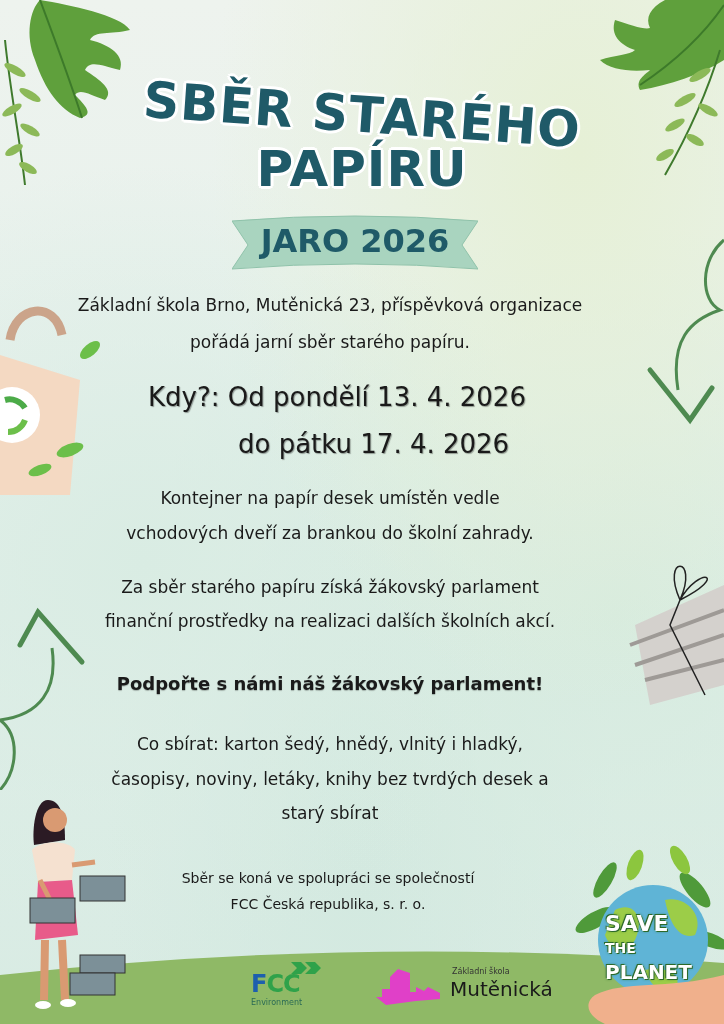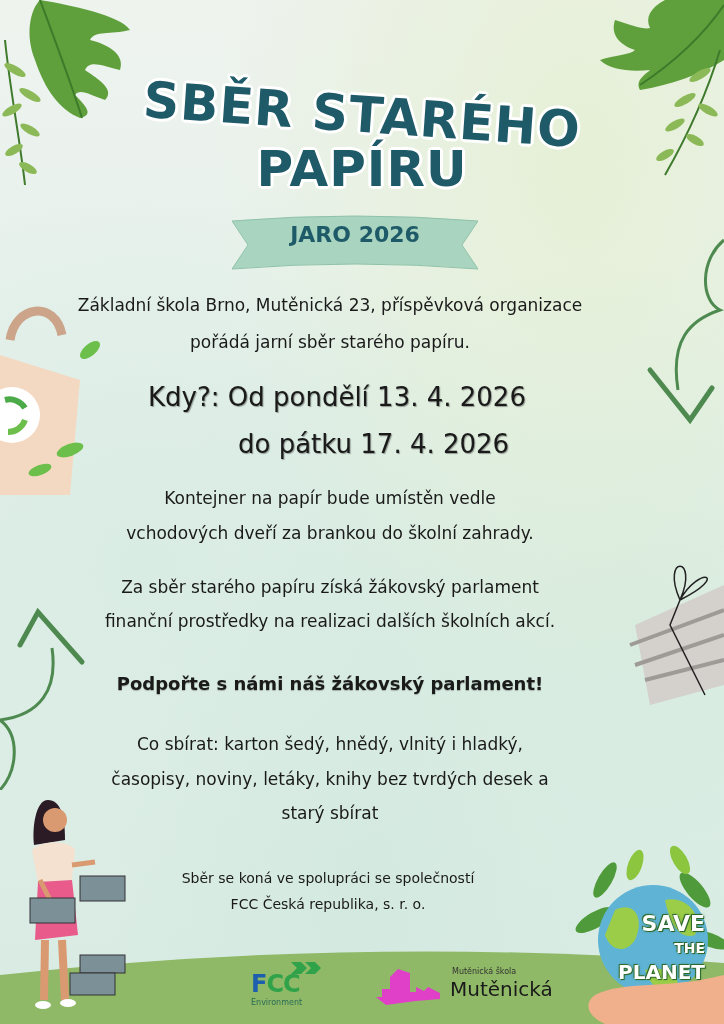--- a/index.html
+++ b/index.html
@@ -12,21 +12,21 @@
       radial-gradient(ellipse at 50% 85%, #d3e9e0 0%, rgba(211,233,224,0) 50%),
       linear-gradient(180deg,#eef3ee 0%,#e6f1ec 40%,#dcede6 80%,#d8ebe3 100%);
   }
   .abs{position:absolute;}
   .title{position:absolute;left:0;width:724px;text-align:center;font-family:"DejaVu Sans",sans-serif;font-weight:bold;color:#1f5a68;
     text-shadow:3px 0 0 #fff,-3px 0 0 #fff,0 3px 0 #fff,0 -3px 0 #fff,2px 2px 0 #fff,-2px -2px 0 #fff,2px -2px 0 #fff,-2px 2px 0 #fff;
     letter-spacing:1px;}
   .t1{top:86px;font-size:50px;transform:rotate(4deg);}
   .t2{top:140px;font-size:50px;}
   .ribbon{position:absolute;left:232px;top:213px;width:246px;height:62px;}
-  .ribbon-label{position:absolute;left:232px;top:222px;width:246px;text-align:center;font-size:22px;font-weight:bold;color:#1f5a68;}
+  .ribbon-label{position:absolute;left:232px;top:222px;width:246px;text-align:center;font-size:32px;font-weight:bold;color:#1f5a68;}
   .txt{position:absolute;left:0;width:660px;text-align:center;font-size:17px;line-height:33px;}
   .big{position:absolute;font-size:26px;line-height:38px;text-shadow:1px 1px 1px rgba(0,0,0,0.35);}
   .bold{font-weight:bold;}
   .small{font-size:14px;line-height:27px;}
   .ground{position:absolute;left:0;top:945px;width:724px;height:79px;}
 </style>
 </head>
 <body>
 
 <svg class="abs" style="left:0;top:0" width="140" height="190" viewBox="0 0 140 190">
@@ -91,21 +91,21 @@
   <path d="M10 90 L104 55 M15 110 L104 80 M25 125 L104 105" stroke="#9e9a96" stroke-width="4"></path>
   <path d="M60 45 C40 0,80 0,60 45 C80 10,110 20,60 45 L50 70 L85 140" stroke="#222" stroke-width="1.5" fill="none"></path>
 </svg>
 
 <div class="txt" style="top:289px">Základní škola Brno, Mutěnická 23, příspěvková organizace</div>
 <div class="txt" style="top:326px">pořádá jarní sběr starého papíru.</div>
 
 <div class="big" style="left:148px;top:378px">Kdy?: Od pondělí 13. 4. 2026</div>
 <div class="big" style="left:238px;top:425px">do pátku 17. 4. 2026</div>
 
-<div class="txt" style="top:482px">Kontejner na papír bude umístěn vedle</div>
+<div class="txt" style="top:482px">Kontejner na papír desek umístěn vedle</div>
 <div class="txt" style="top:517px">vchodových dveří za brankou do školní zahrady.</div>
 
 <div class="txt" style="top:571px">Za sběr starého papíru získá žákovský parlament</div>
 <div class="txt" style="top:605px">finanční prostředky na realizaci dalších školních akcí.</div>
 
 <div class="txt bold" style="top:667px;font-size:18px;text-shadow:0 1px 1px rgba(0,0,0,0.25)">Podpořte s námi náš žákovský parlament!</div>
 
 <div class="txt" style="top:728px">Co sbírat: karton šedý, hnědý, vlnitý i hladký,</div>
 <div class="txt" style="top:763px">časopisy, noviny, letáky, knihy bez tvrdých desek a</div>
 <div class="txt" style="top:797px">starý sbírat</div>
@@ -139,38 +139,38 @@
   <div class="abs" style="left:0;top:10px;font-size:24px;font-weight:bold;letter-spacing:-1px;">
     <span style="color:#1d5fae">F</span><span style="color:#2fa24a">CC</span>
   </div>
   <div class="abs" style="left:0;top:38px;font-size:8px;color:#2a6a55">Environment</div>
 </div>
 
 <div class="abs" style="left:376px;top:965px;width:180px;height:45px;">
   <svg class="abs" style="left:0;top:2px" width="64" height="40" viewBox="0 0 64 40">
     <path d="M0 30 L6 30 L6 22 L14 22 L14 10 L22 2 L34 6 L34 25 L40 25 L40 20 L48 24 L52 20 L60 24 L64 26 L64 32 L40 34 L10 38 Z" fill="#e040c8"></path>
   </svg>
-  <div class="abs" style="left:76px;top:2px;font-size:8px;color:#333">Mutěnická škola</div>
+  <div class="abs" style="left:76px;top:2px;font-size:8px;color:#333">Základní škola</div>
   <div class="abs" style="left:74px;top:12px;font-size:20px;color:#1a1a1a">Mutěnická</div>
 </div>
 
 <div class="abs" style="left:565px;top:840px;width:159px;height:184px;">
   <svg class="abs" style="left:0;top:0" width="159" height="184" viewBox="0 0 159 184">
     <g fill="#4f9a3a">
       <ellipse cx="30" cy="80" rx="22" ry="8" transform="rotate(-30 30 80)"></ellipse>
       <ellipse cx="40" cy="40" rx="20" ry="7" transform="rotate(-60 40 40)"></ellipse>
       <ellipse cx="130" cy="50" rx="22" ry="8" transform="rotate(50 130 50)"></ellipse>
       <ellipse cx="145" cy="100" rx="20" ry="7" transform="rotate(20 145 100)"></ellipse>
     </g>
     <g fill="#8cc63e">
       <ellipse cx="70" cy="25" rx="16" ry="7" transform="rotate(-70 70 25)"></ellipse>
       <ellipse cx="115" cy="20" rx="16" ry="7" transform="rotate(60 115 20)"></ellipse>
     </g>
     <circle cx="88" cy="100" r="55" fill="#5fb4d6"></circle>
     <path d="M50 70 C70 60,80 80,70 100 C60 115,45 110,40 95Z M100 60 C120 55,140 75,130 95 C115 100,105 85,100 60Z M80 130 C100 125,120 135,110 150 C95 155,85 145,80 130Z" fill="#9ccd48"></path>
     <path d="M30 155 C60 140,100 150,159 135 L159 184 L40 184 C20 175,20 162,30 155Z" fill="#f0b08c"></path>
   </svg>
-  <div class="abs" style="left:40px;top:72px;width:100px;text-align:right;color:#fff;font-weight:bold;line-height:24px;text-shadow:0 0 3px #2d6a2a,1px 1px 0 #2d6a2a,-1px -1px 0 #2d6a2a;">
+  <div class="abs" style="left:40px;top:72px;width:100px;text-align:left;color:#fff;font-weight:bold;line-height:24px;text-shadow:0 0 3px #2d6a2a,1px 1px 0 #2d6a2a,-1px -1px 0 #2d6a2a;">
     <div style="font-size:22px">SAVE</div>
     <div style="font-size:14px">THE</div>
     <div style="font-size:20px">PLANET</div>
   </div>
 </div>
 
 </body></html>

